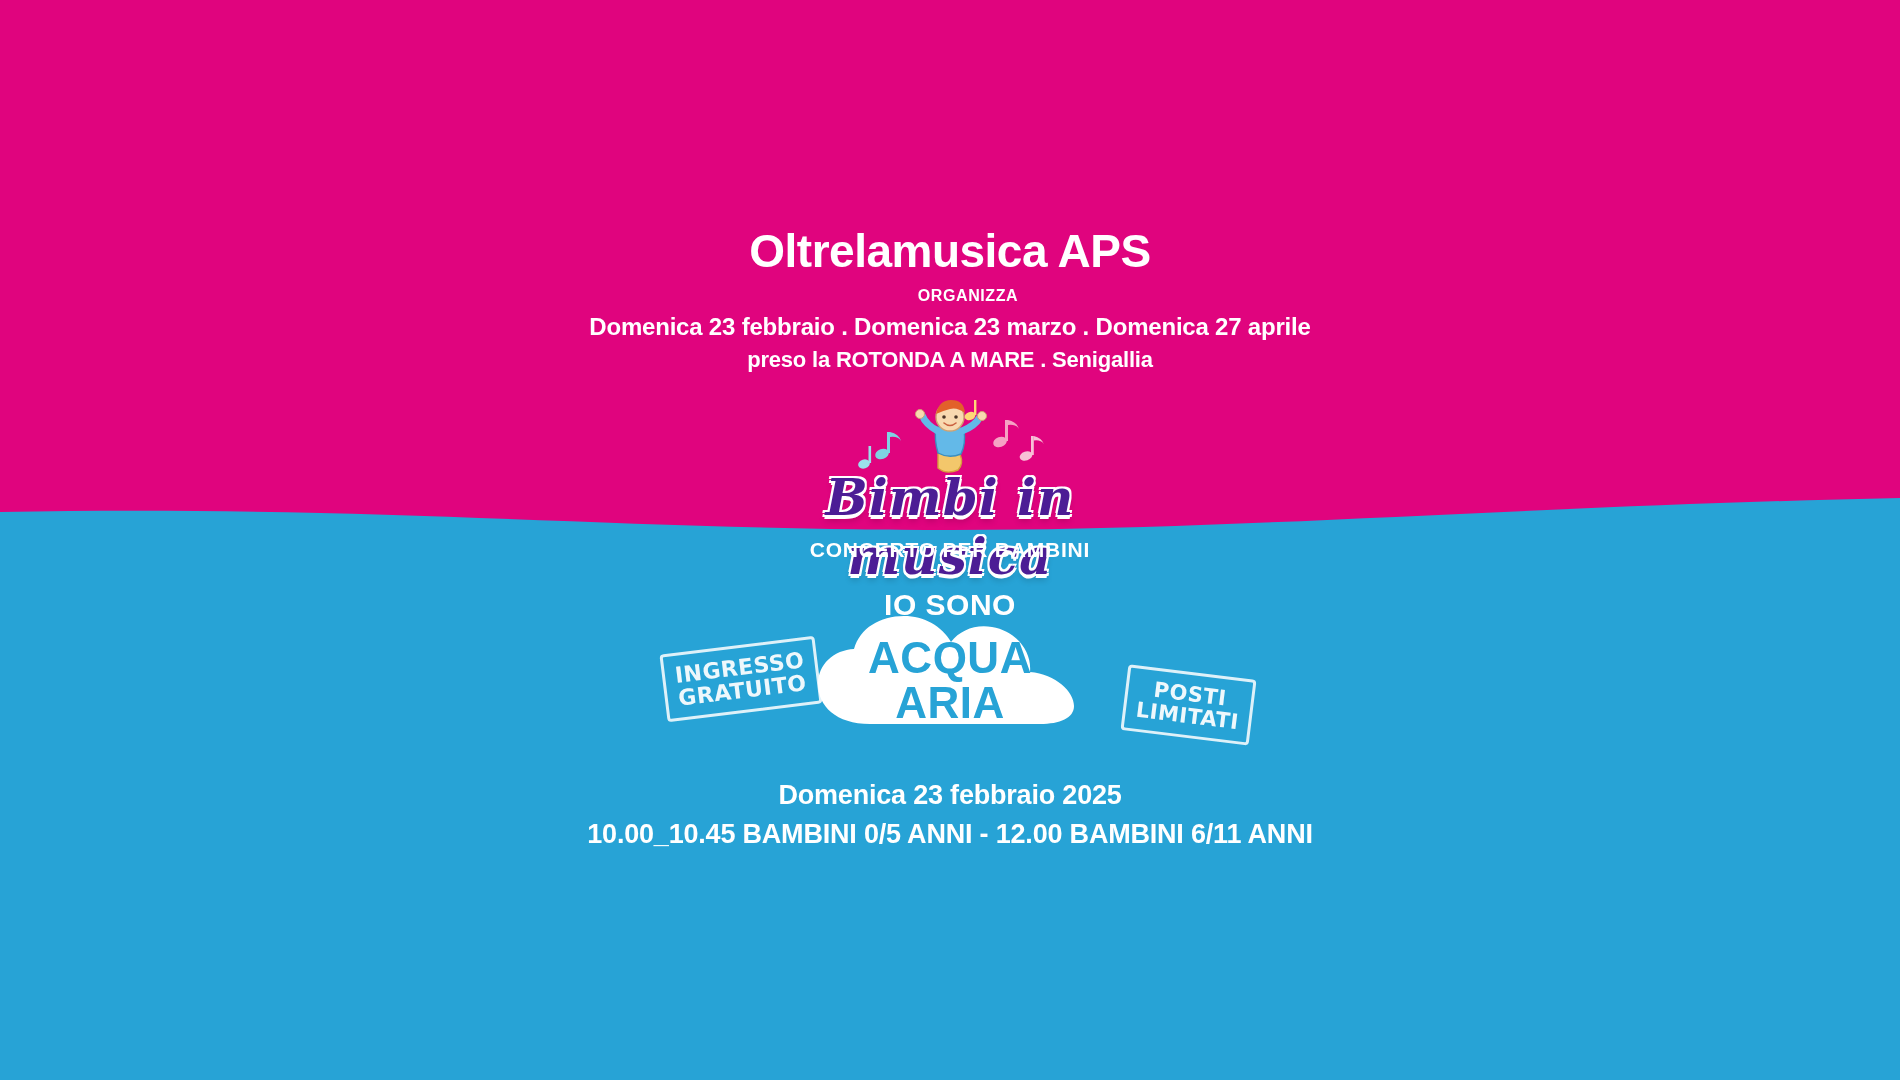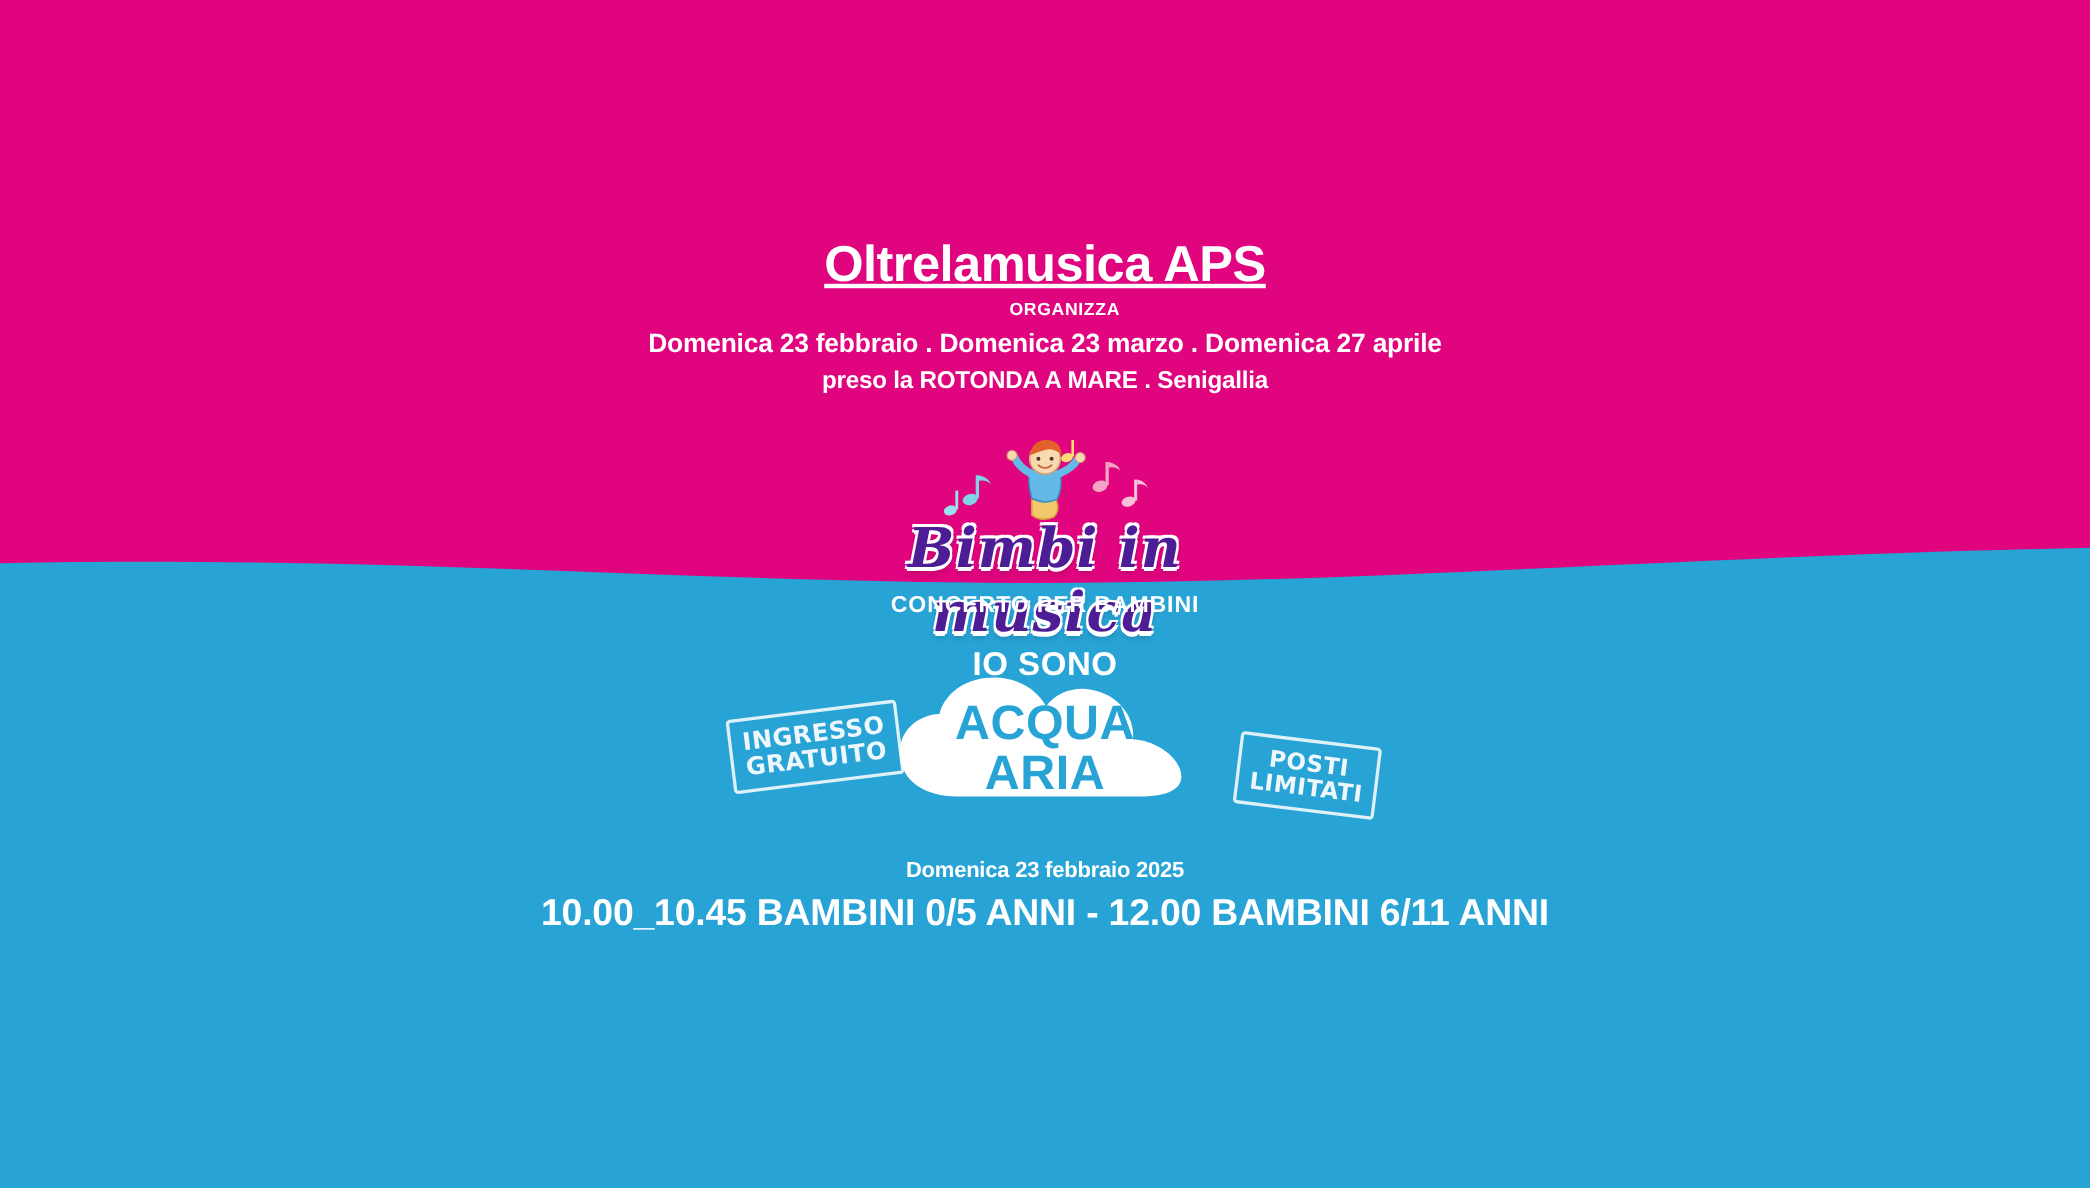--- a/index.html
+++ b/index.html
@@ -43,22 +43,21 @@
     width: 1900px;
     text-align: center;
     color: #ffffff;
     z-index: 5;
   }
   .org-name {
     font-size: 46px;
     font-weight: bold;
     letter-spacing: -0.5px;
     line-height: 1.05;
-    margin: 0;
-    text-decoration: underline;
+    margin: 12px;
   }
   .organizza {
     font-size: 16px;
     font-weight: bold;
     letter-spacing: 0.6px;
     margin-top: 10px;
     padding-left: 36px;
   }
   .dates-line {
     font-size: 24px;
@@ -195,26 +194,26 @@
   .footer {
     position: absolute;
     top: 780px;
     left: 0;
     width: 1900px;
     text-align: center;
     color: #ffffff;
     z-index: 6;
   }
   .footer-date {
-    font-size: 20px;
+    font-size: 27px;
     font-weight: bold;
     letter-spacing: -0.2px;
   }
   .footer-times {
-    font-size: 34px;
+    font-size: 27px;
     font-weight: bold;
     margin-top: 8px;
     letter-spacing: -0.2px;
   }
 </style>
 </head>
 <body>
 
 <div id="poster">
 

